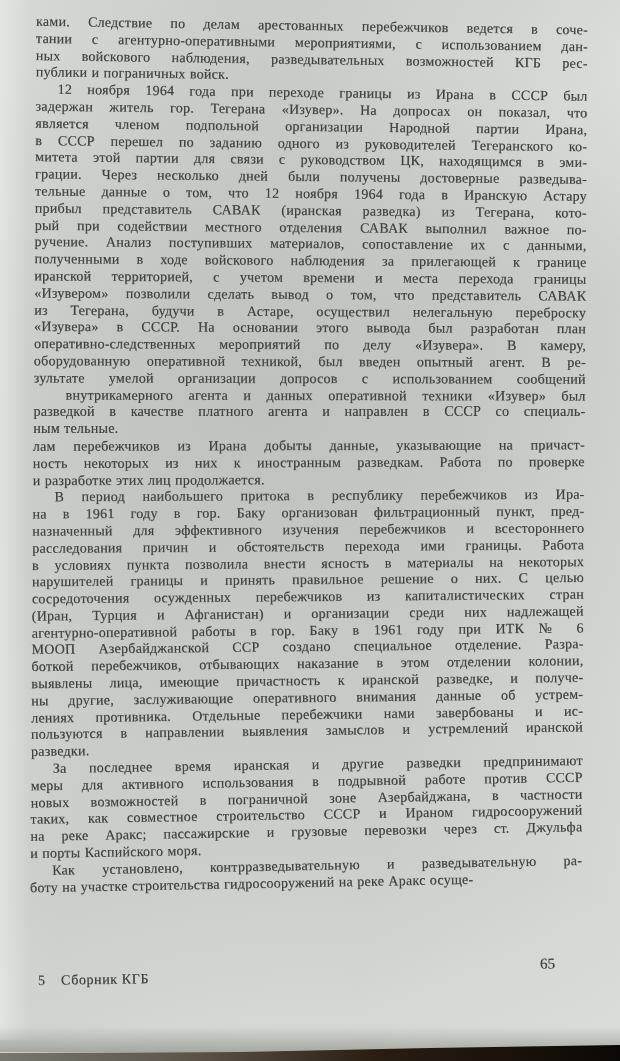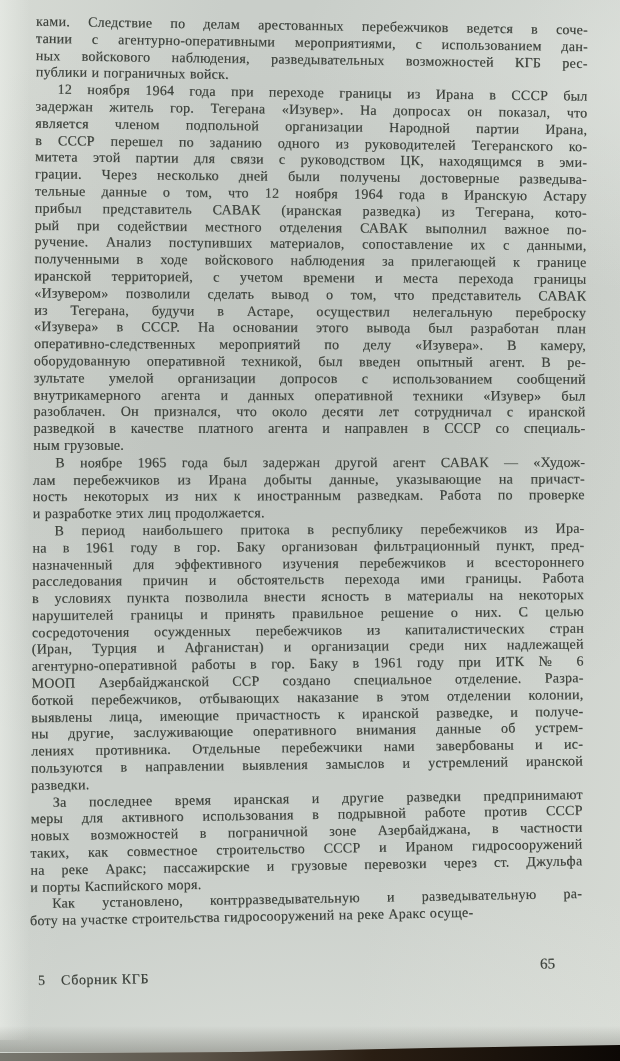--- a/index.html
+++ b/index.html
@@ -104,25 +104,23 @@
       <div class="line" style="transform: translateX(-1.31px) rotate(0.464deg);">рый при содействии местного отделения САВАК выполнил важное по-</div>
       <div class="line" style="transform: translateX(-1.42px) rotate(0.427deg);">ручение. Анализ поступивших материалов, сопоставление их с данными,</div>
       <div class="line" style="transform: translateX(-1.53px) rotate(0.391deg);">полученными в ходе войскового наблюдения за прилегающей к границе</div>
       <div class="line" style="transform: translateX(-1.64px) rotate(0.355deg);">иранской территорией, с учетом времени и места перехода границы</div>
       <div class="line" style="transform: translateX(-1.75px) rotate(0.318deg);">«Изувером» позволили сделать вывод о том, что представитель САВАК</div>
       <div class="line" style="transform: translateX(-1.85px) rotate(0.282deg);">из Тегерана, будучи в Астаре, осуществил нелегальную переброску</div>
       <div class="line" style="transform: translateX(-1.96px) rotate(0.245deg);">«Изувера» в СССР. На основании этого вывода был разработан план</div>
       <div class="line" style="transform: translateX(-2.07px) rotate(0.209deg);">оперативно-следственных мероприятий по делу «Изувера». В камеру,</div>
       <div class="line" style="transform: translateX(-2.18px) rotate(0.173deg);">оборудованную оперативной техникой, был введен опытный агент. В ре-</div>
       <div class="line" style="transform: translateX(-2.29px) rotate(0.136deg);">зультате умелой организации допросов с использованием сообщений</div>
-      <div class="line" style="transform: translateX(-2.4px) rotate(0.1deg);">внутрикамерного агента и данных оперативной техники «Изувер» был</div>
-      <div class="line" style="transform: translateX(-2.51px) rotate(0.064deg);">разоблачен. Он признался, что около десяти лет сотрудничал с иранской</div>
+      <div class="line" style="transform: translateX(-2.4px) rotate(0.1deg); margin-left: 32px;">внутрикамерного агента и данных оперативной техники «Изувер» был</div>
       <div class="line" style="transform: translateX(-2.62px) rotate(0.027deg);">разведкой в качестве платного агента и направлен в СССР со специаль-</div>
-      <div class="line para-end" style="transform: translateX(-2.73px) rotate(-0.009deg);">ным грузовые.</div>
-      <div class="line indent" style="transform: translateX(-2.84px) rotate(-0.045deg);">В ноябре 1965 года был задержан другой агент САВАК — «Худож-</div>
+      <div class="line para-end" style="transform: translateX(-2.73px) rotate(-0.009deg);">ным тельные.</div>
       <div class="line" style="transform: translateX(-3.16px) rotate(-0.155deg);">лам перебежчиков из Ирана добыты данные, указывающие на причаст-</div>
       <div class="line" style="transform: translateX(-3.27px) rotate(-0.191deg);">ность некоторых из них к иностранным разведкам. Работа по проверке</div>
       <div class="line para-end" style="transform: translateX(-3.38px) rotate(-0.227deg);">и разработке этих лиц продолжается.</div>
       <div class="line indent" style="transform: translateX(-3.49px) rotate(-0.264deg);">В период наибольшего притока в республику перебежчиков из Ира-</div>
       <div class="line" style="transform: translateX(-3.6px) rotate(-0.3deg);">на в 1961 году в гор. Баку организован фильтрационный пункт, пред-</div>
       <div class="line" style="transform: translateX(-3.71px) rotate(-0.336deg);">назначенный для эффективного изучения перебежчиков и всестороннего</div>
       <div class="line" style="transform: translateX(-3.82px) rotate(-0.373deg);">расследования причин и обстоятельств перехода ими границы. Работа</div>
       <div class="line" style="transform: translateX(-3.93px) rotate(-0.409deg);">в условиях пункта позволила внести ясность в материалы на некоторых</div>
       <div class="line" style="transform: translateX(-4.04px) rotate(-0.445deg);">нарушителей границы и принять правильное решение о них. С целью</div>
       <div class="line" style="transform: translateX(-4.15px) rotate(-0.482deg);">сосредоточения осужденных перебежчиков из капиталистических стран</div>

